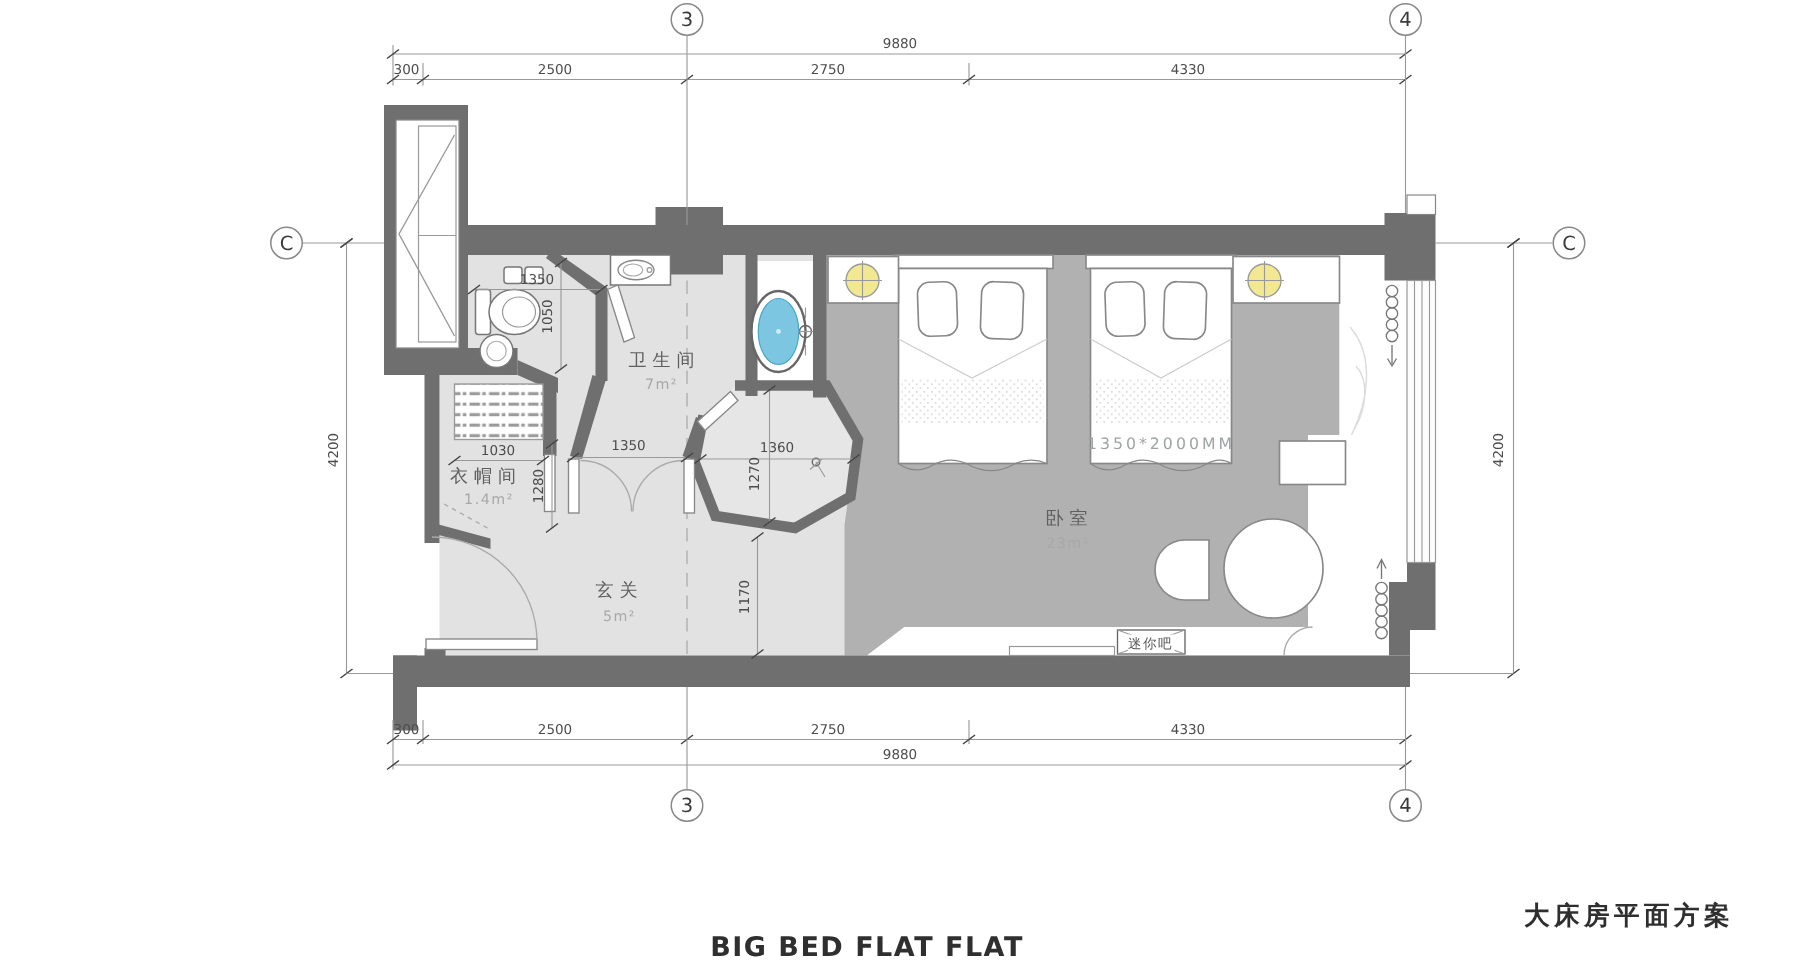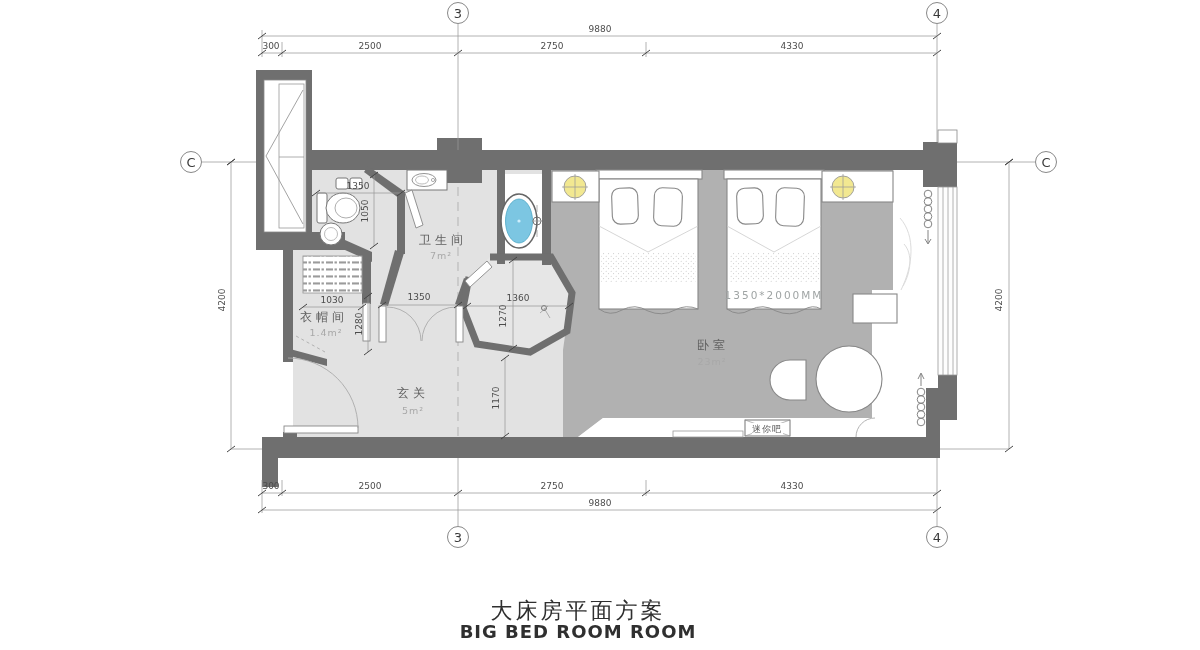--- a/index.html
+++ b/index.html
@@ -10,21 +10,21 @@
   .axis{font-size:13px;fill:#3a3a3a;text-anchor:middle;font-family:"DejaVu Sans",sans-serif;}
   .room{font-size:12px;fill:#5f5f5f;letter-spacing:4px;text-anchor:middle;}
   .area{font-size:9.5px;fill:#a8a8a8;letter-spacing:1px;text-anchor:middle;}
   .annot{font-size:10.5px;fill:#9fa4a4;letter-spacing:2px;text-anchor:middle;}
   .mini{font-size:9px;fill:#555;letter-spacing:1px;text-anchor:middle;}
   .thin{stroke:#999;stroke-width:.75;fill:none;}
   .arc{stroke:#aaa;stroke-width:.9;fill:none;}
   .fix{fill:#fff;stroke:#777;stroke-width:1;}
   .fur{fill:#fff;stroke:#888;stroke-width:1.1;}
   #title-block{position:absolute;top:601px;left:0;width:1156px;text-align:center;color:#2f2f2f;}
-  #title-cn{font-size:22px;font-weight:normal;letter-spacing:3px;line-height:20px;}
+  #title-cn{font-size:17px;font-weight:bold;letter-spacing:3px;line-height:20px;text-align:right;}
   #title-en{font-size:18px;font-weight:bold;letter-spacing:1px;line-height:21px;}
 </style>
 </head>
 <body>
 
 <div id="stage">
 <svg width="1200" height="650" viewBox="0 0 1200 650">
   <defs>
     <g id="tk">
           <line x1="-4" y1="3" x2="4" y2="-3" stroke="#444" stroke-width="1"></line>
@@ -320,15 +320,15 @@
     <text class="axis" x="937" y="541.5">4</text>
     <circle cx="191" cy="162" r="10.5" fill="#fff" stroke="#888" stroke-width="1"></circle>
     <text class="axis" x="191" y="166.5">C</text>
     <circle cx="1046" cy="162" r="10.5" fill="#fff" stroke="#888" stroke-width="1"></circle>
     <text class="axis" x="1046" y="166.5">C</text>
   </g>
 </svg>
 
 <div id="title-block">
   <div id="title-cn">大床房平面方案</div>
-  <div id="title-en">BIG BED ROOM ROOM</div>
+  <div id="title-en">BIG BED FLAT FLAT</div>
 </div>
 </div>
 
 </body></html>

